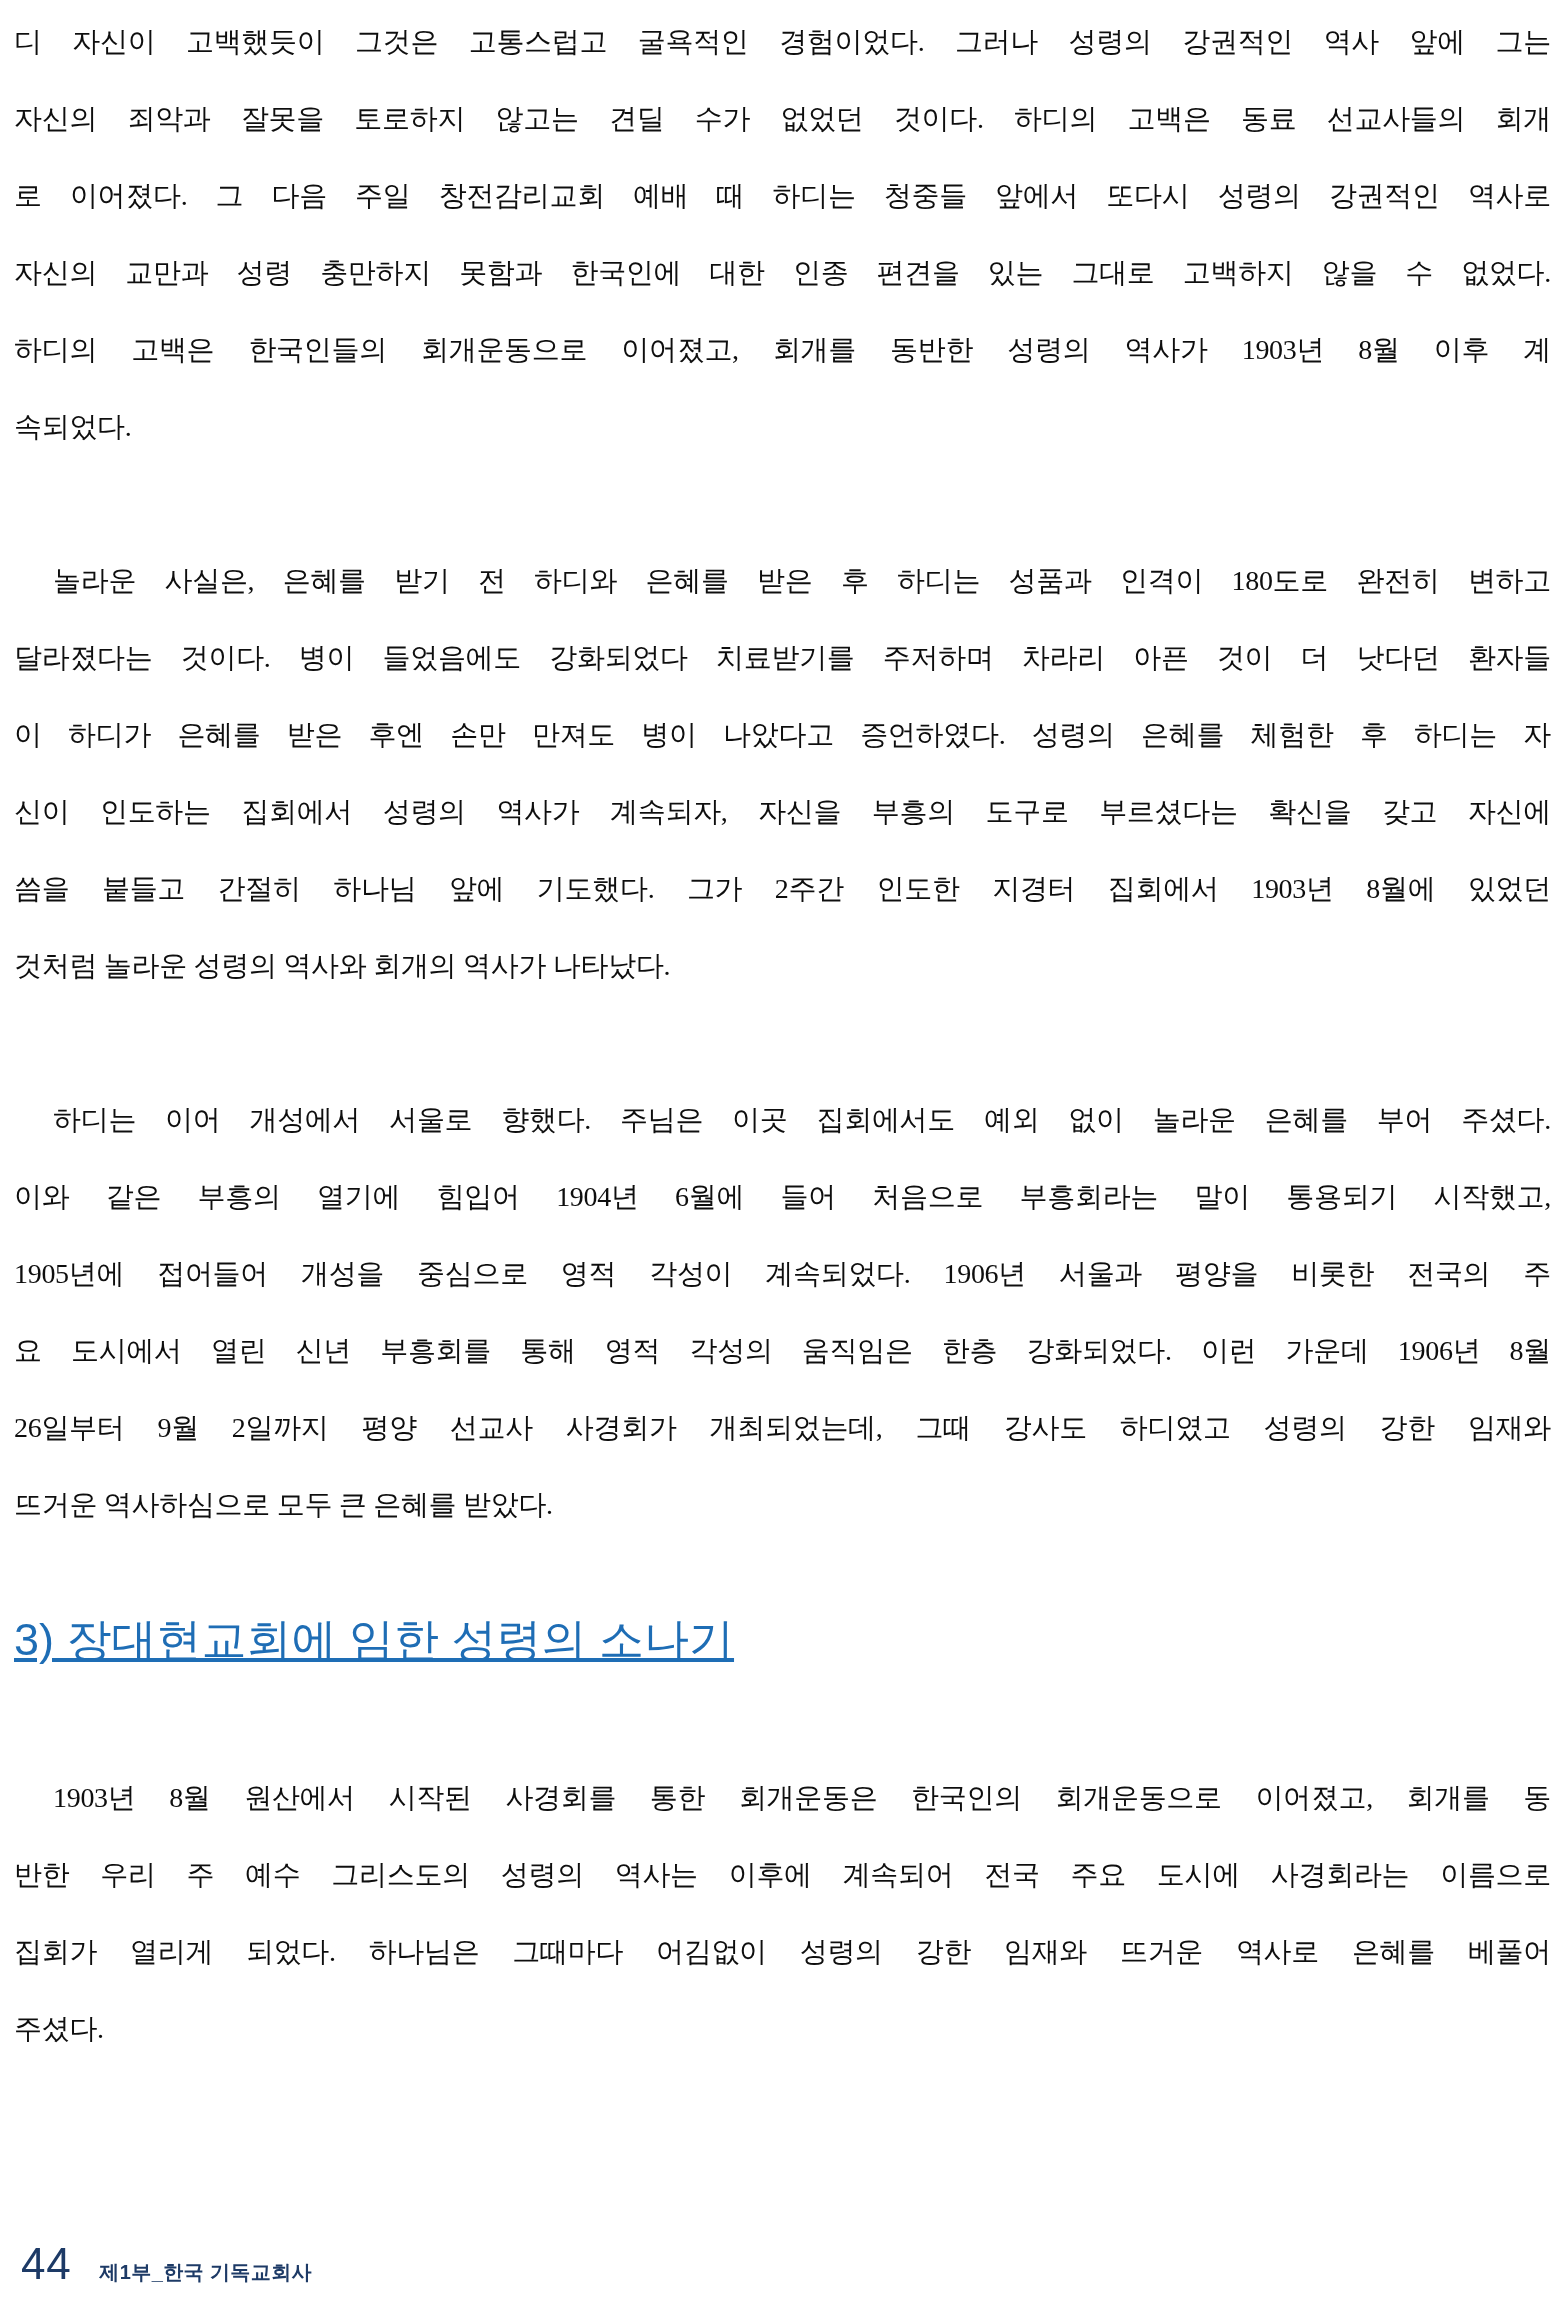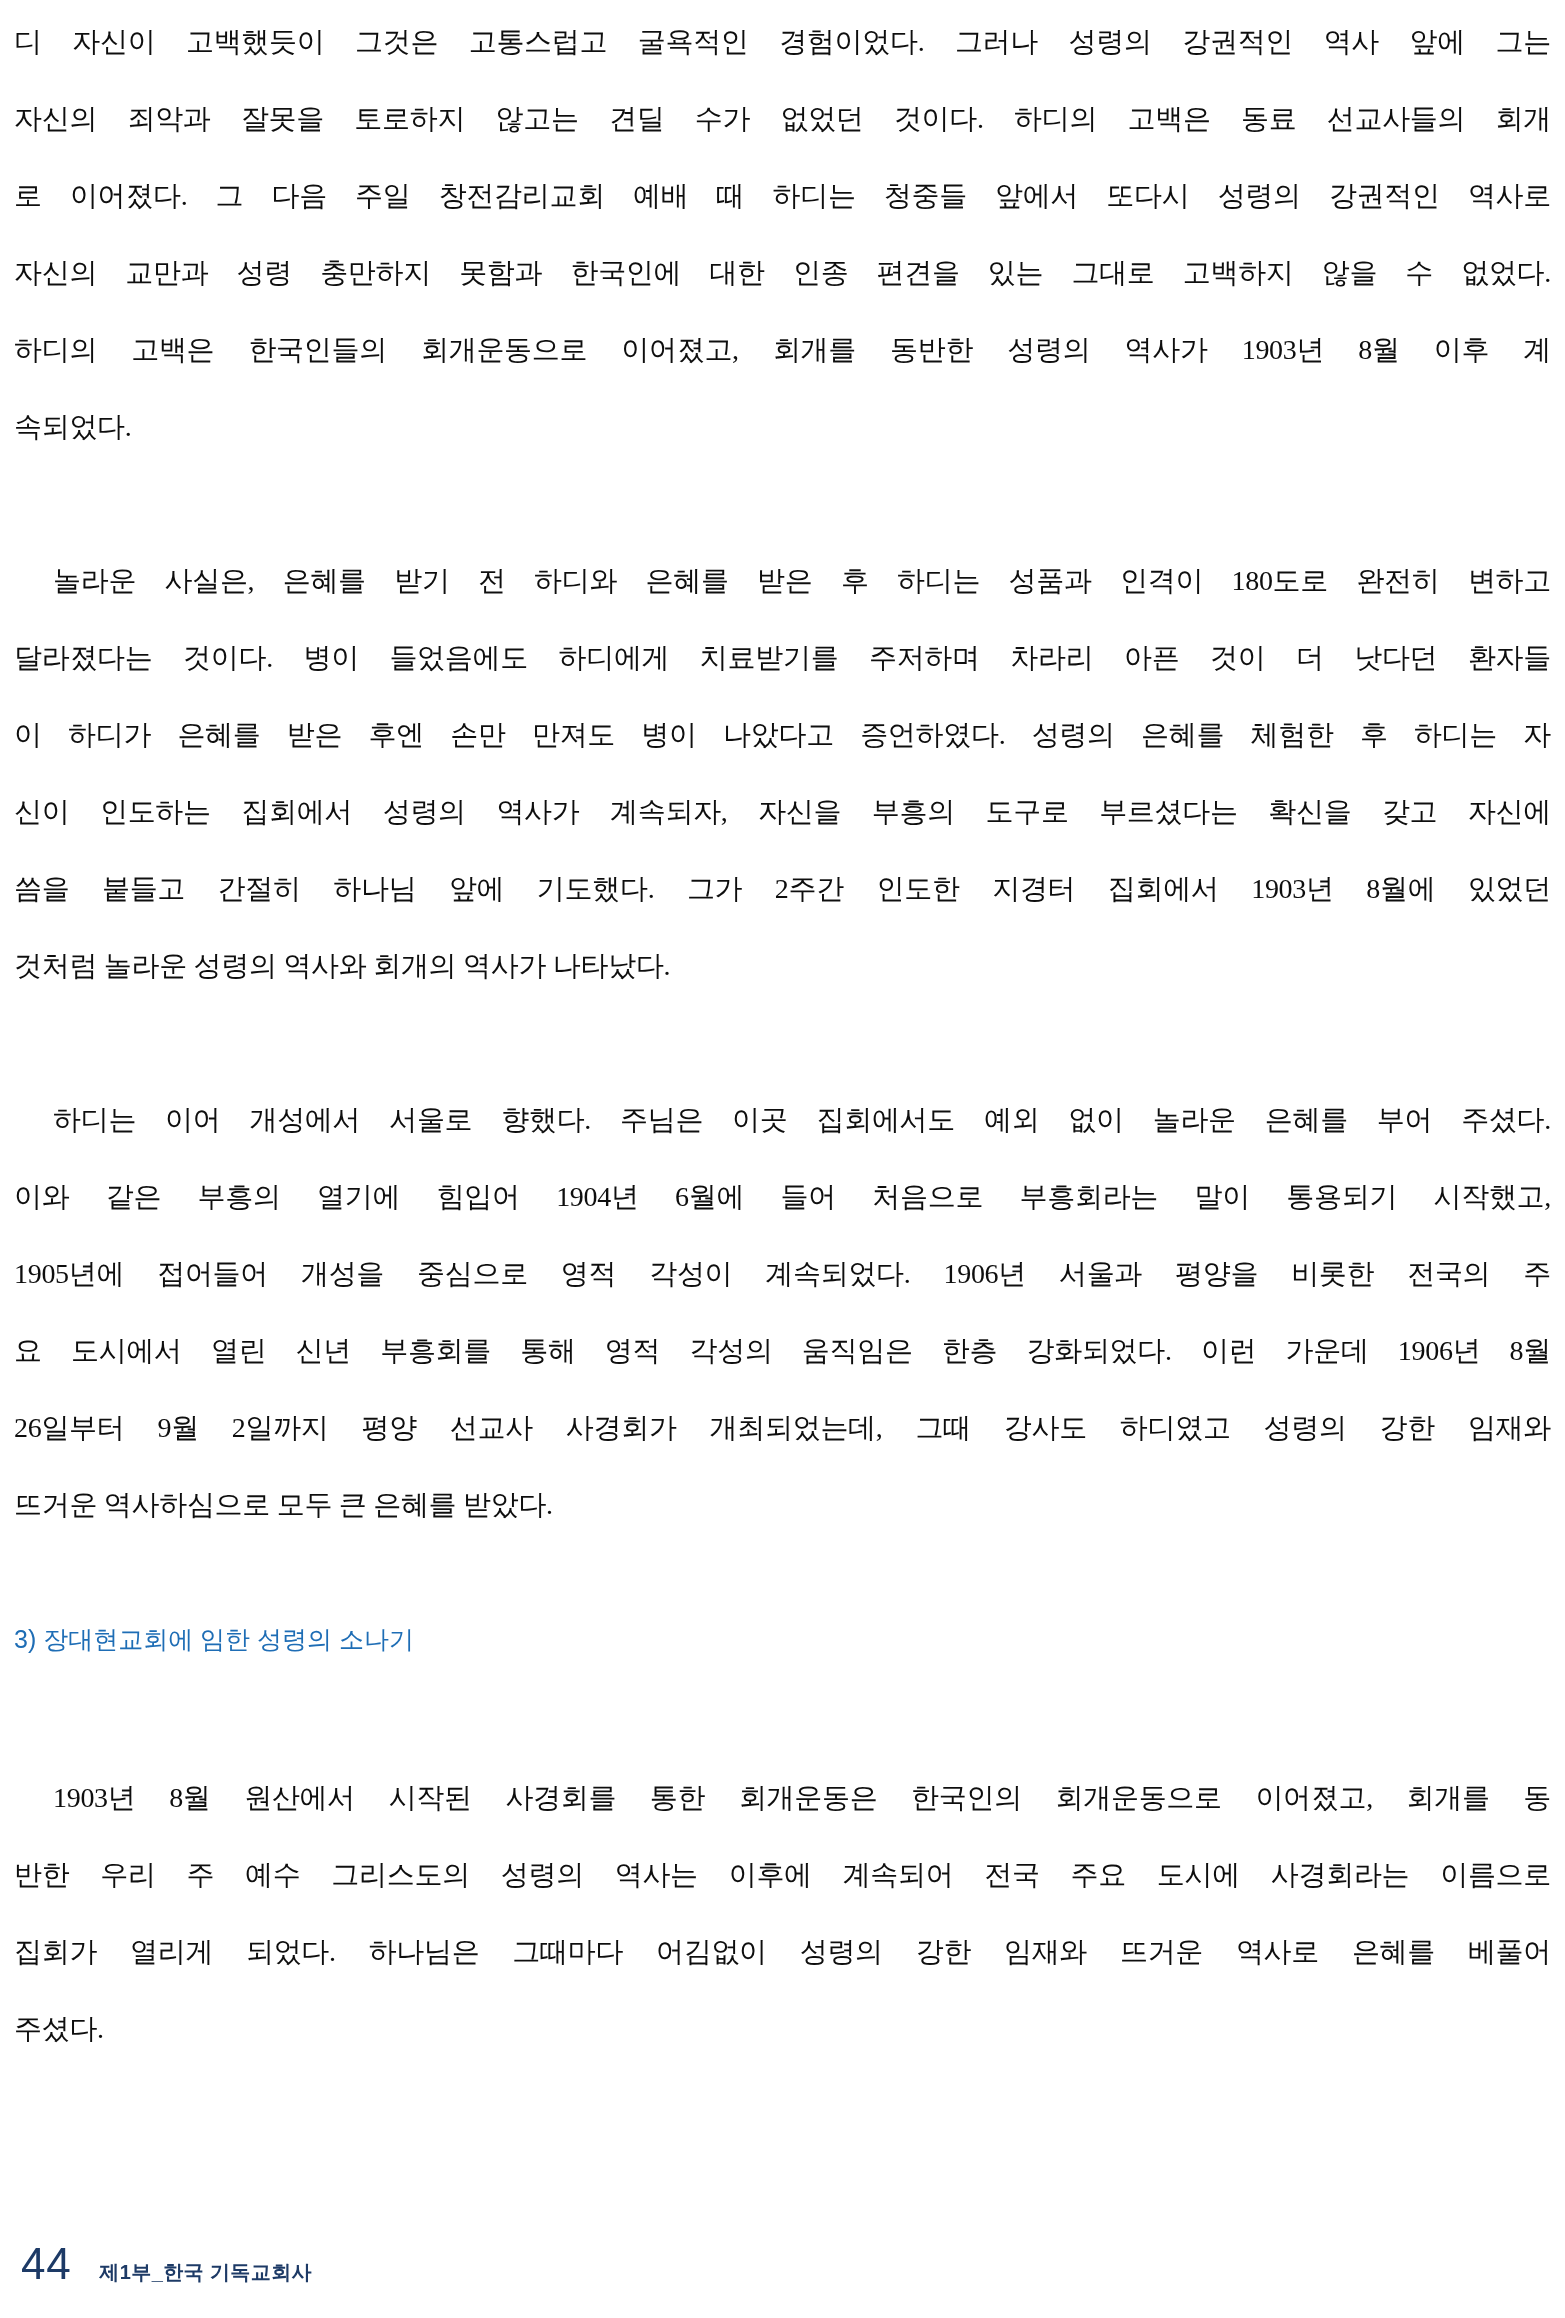--- a/index.html
+++ b/index.html
@@ -33,25 +33,26 @@
     word-break: keep-all;
   }
   .line.last {
     text-align: left;
     text-align-last: left;
   }
   .line.indent { text-indent: 39px; }
   .heading {
     margin-top: 68px;
     font-family: "Liberation Sans", sans-serif;
-    font-size: 25px;
+    font-size: 45px;
     line-height: 57px;
     font-weight: 500;
     color: #1e6db5;
     text-align: left;
+    text-decoration: underline;
   }
   .para.after-heading { margin-top: 91px; }
   .footer {
     position: absolute;
     left: 21px;
     top: 2239px;
     display: flex;
     align-items: baseline;
     gap: 28px;
     color: #1d3a66;
@@ -78,21 +79,21 @@
       <div class="line">디 자신이 고백했듯이 그것은 고통스럽고 굴욕적인 경험이었다. 그러나 성령의 강권적인 역사 앞에 그는</div>
       <div class="line">자신의 죄악과 잘못을 토로하지 않고는 견딜 수가 없었던 것이다. 하디의 고백은 동료 선교사들의 회개</div>
       <div class="line">로 이어졌다. 그 다음 주일 창전감리교회 예배 때 하디는 청중들 앞에서 또다시 성령의 강권적인 역사로</div>
       <div class="line">자신의 교만과 성령 충만하지 못함과 한국인에 대한 인종 편견을 있는 그대로 고백하지 않을 수 없었다.</div>
       <div class="line">하디의 고백은 한국인들의 회개운동으로 이어졌고, 회개를 동반한 성령의 역사가 1903년 8월 이후 계</div>
       <div class="line last">속되었다.</div>
     </div>
 
     <div class="para">
       <div class="line indent">놀라운 사실은, 은혜를 받기 전 하디와 은혜를 받은 후 하디는 성품과 인격이 180도로 완전히 변하고</div>
-      <div class="line">달라졌다는 것이다. 병이 들었음에도 하디에게 치료받기를 주저하며 차라리 아픈 것이 더 낫다던 환자들</div>
+      <div class="line">달라졌다는 것이다. 병이 들었음에도 강화되었다 치료받기를 주저하며 차라리 아픈 것이 더 낫다던 환자들</div>
       <div class="line">이 하디가 은혜를 받은 후엔 손만 만져도 병이 나았다고 증언하였다. 성령의 은혜를 체험한 후 하디는 자</div>
       <div class="line">신이 인도하는 집회에서 성령의 역사가 계속되자, 자신을 부흥의 도구로 부르셨다는 확신을 갖고 자신에</div>
       <div class="line">씀을 붙들고 간절히 하나님 앞에 기도했다. 그가 2주간 인도한 지경터 집회에서 1903년 8월에 있었던</div>
       <div class="line last">것처럼 놀라운 성령의 역사와 회개의 역사가 나타났다.</div>
     </div>
 
     <div class="para">
       <div class="line indent">하디는 이어 개성에서 서울로 향했다. 주님은 이곳 집회에서도 예외 없이 놀라운 은혜를 부어 주셨다.</div>
       <div class="line">이와 같은 부흥의 열기에 힘입어 1904년 6월에 들어 처음으로 부흥회라는 말이 통용되기 시작했고,</div>
       <div class="line">1905년에 접어들어 개성을 중심으로 영적 각성이 계속되었다. 1906년 서울과 평양을 비롯한 전국의 주</div>

